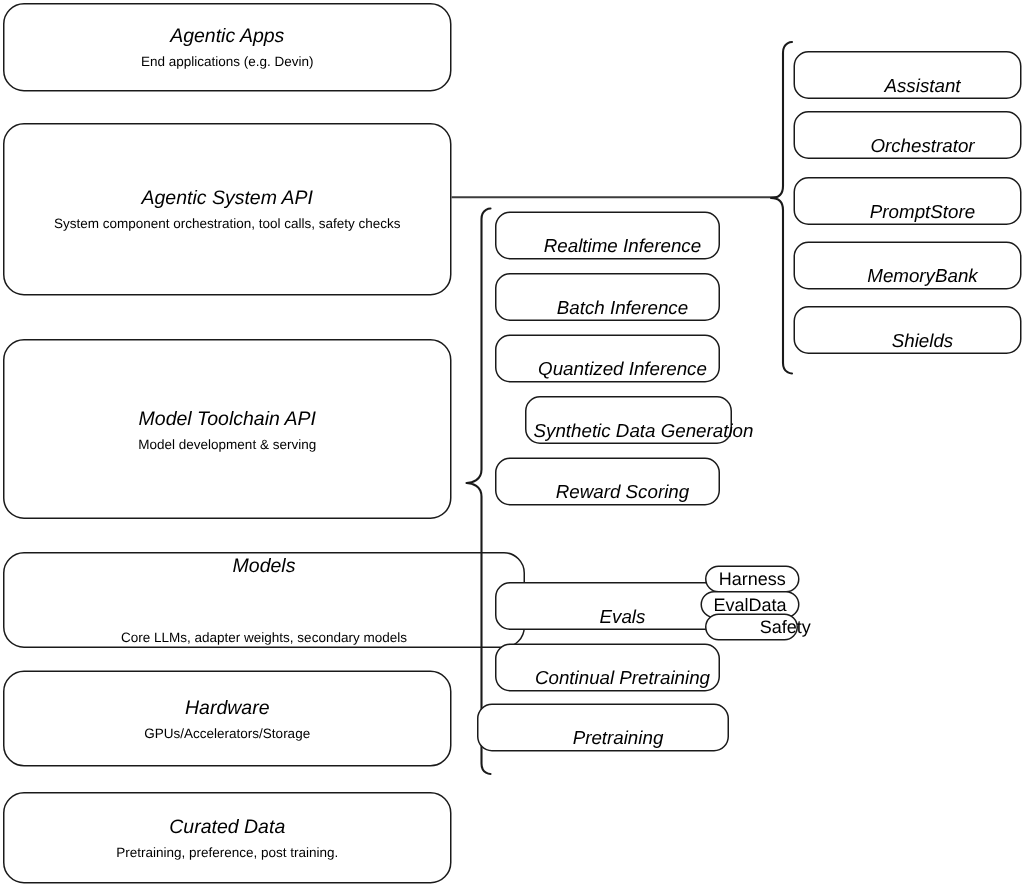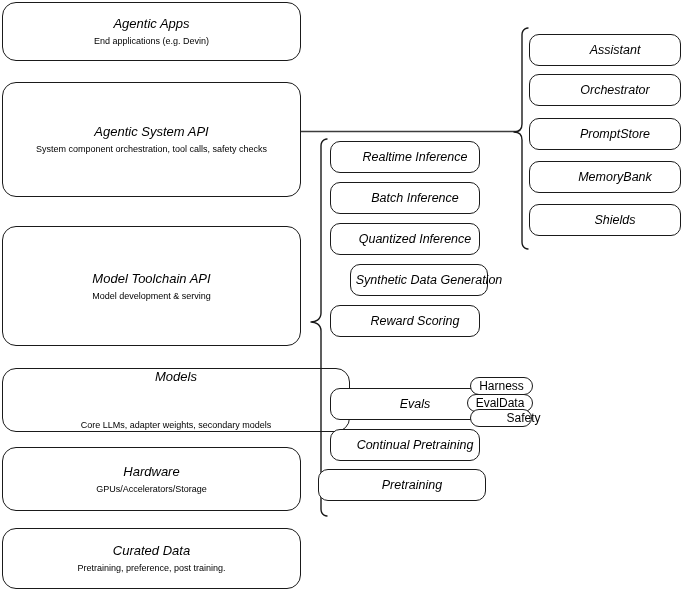--- a/index.html
+++ b/index.html
@@ -49,21 +49,21 @@
     margin-top: 3px;
   }
   
   .stack-node {
     border-radius: 14px;
   }
   
   .cap-node {
     border-radius: 10px;
     height: 32px;
-    justify-content: center;
+    justify-content: flex-end;
     padding-left: 20px;
   }
   .cap-node .title {
     font-size: 12.5px;
     line-height: 15px;
   }
   
   .pill {
     position: absolute;
     box-sizing: border-box;

